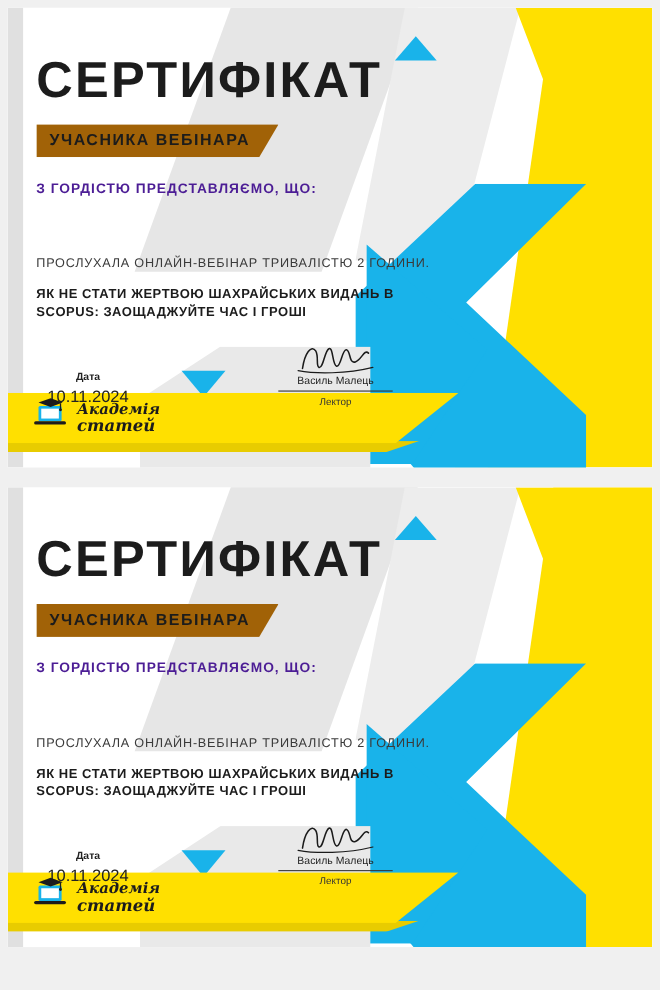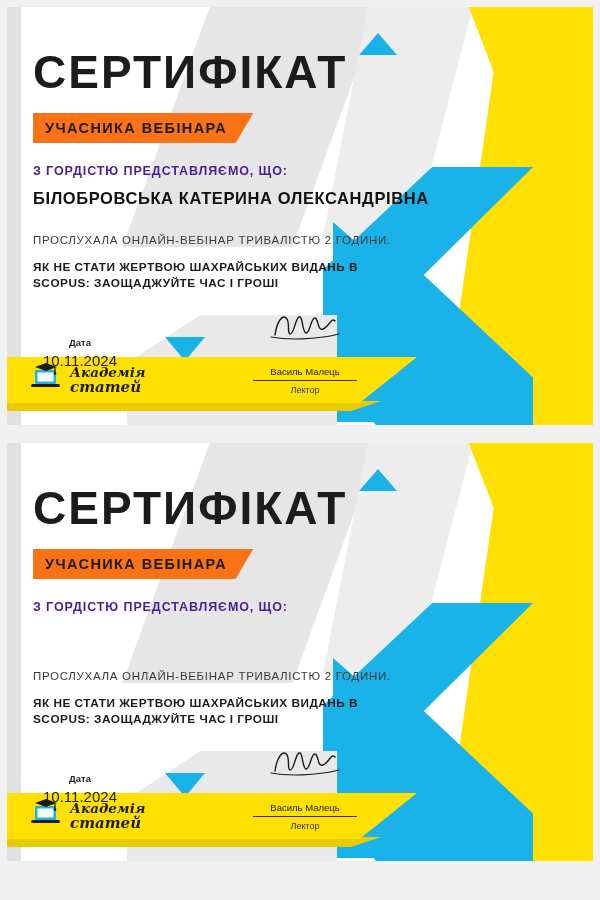--- a/index.html
+++ b/index.html
@@ -130,21 +130,21 @@
     left: 26px; top: 42px;
     font-size: 46px;
     font-weight: bold;
     letter-spacing: 2px;
     color: #1c1c1c;
     line-height: 1;
   }
   .subtitle-wrap {
     position: absolute;
     left: 26px; top: 106px;
-    background: #f97316;
+    background: #a16207;
     height: 30px;
     padding: 0 26px 0 12px;
     display: flex;
     align-items: center;
     clip-path: polygon(0 0, 100% 0, 92% 100%, 0 100%);
   }
   .subtitle {
     font-size: 14.5px;
     font-weight: bold;
     letter-spacing: 1.4px;
@@ -205,21 +205,20 @@
     position: absolute;
     left: 246px; top: 300px;
     width: 104px;
     text-align: center;
   }
   .sign-scribble { height: 34px; }
   .sign-name {
     font-size: 9.5px;
     color: #222;
     padding-bottom: 3px;
-    margin-top: 25px;
   }
   .sign-line {
     border-top: 1px solid #333;
     margin: 0 auto;
     width: 100%;
   }
   .sign-role {
     font-size: 9px;
     color: #333;
     margin-top: 4px;
@@ -275,21 +274,20 @@
     </div>
 
     <div class="content">
       <div class="title">СЕРТИФІКАТ</div>
 
       <div class="subtitle-wrap">
         <span class="subtitle">УЧАСНИКА ВЕБІНАРА</span>
       </div>
 
       <div class="intro">З ГОРДІСТЮ ПРЕДСТАВЛЯЄМО, ЩО:</div>
-      <div class="name">БІЛОБРОВСЬКА КАТЕРИНА ОЛЕКСАНДРІВНА</div>
       <div class="duration">ПРОСЛУХАЛА ОНЛАЙН-ВЕБІНАР ТРИВАЛІСТЮ 2 ГОДИНИ.</div>
       <div class="topic">ЯК НЕ СТАТИ ЖЕРТВОЮ ШАХРАЙСЬКИХ ВИДАНЬ В SCOPUS: ЗАОЩАДЖУЙТЕ ЧАС І ГРОШІ</div>
 
       <div class="date-block">
         <div class="date-label">Дата</div>
         <div class="date-value">10.11.2024</div>
       </div>
 
       <div class="sign-block">
         <div class="sign-scribble">

